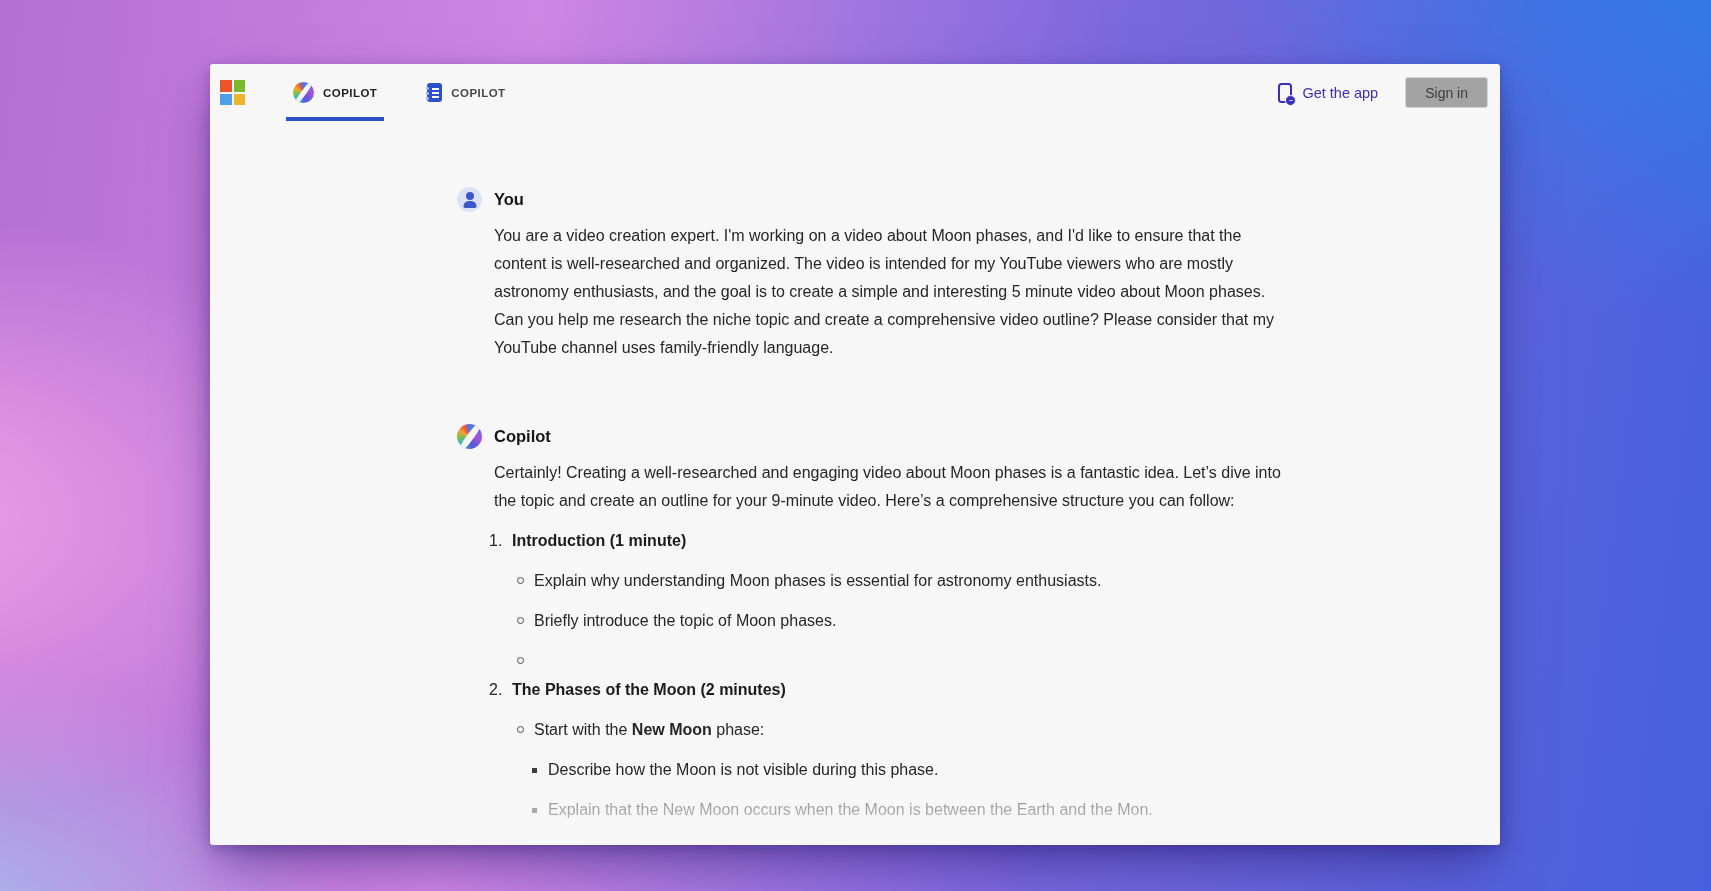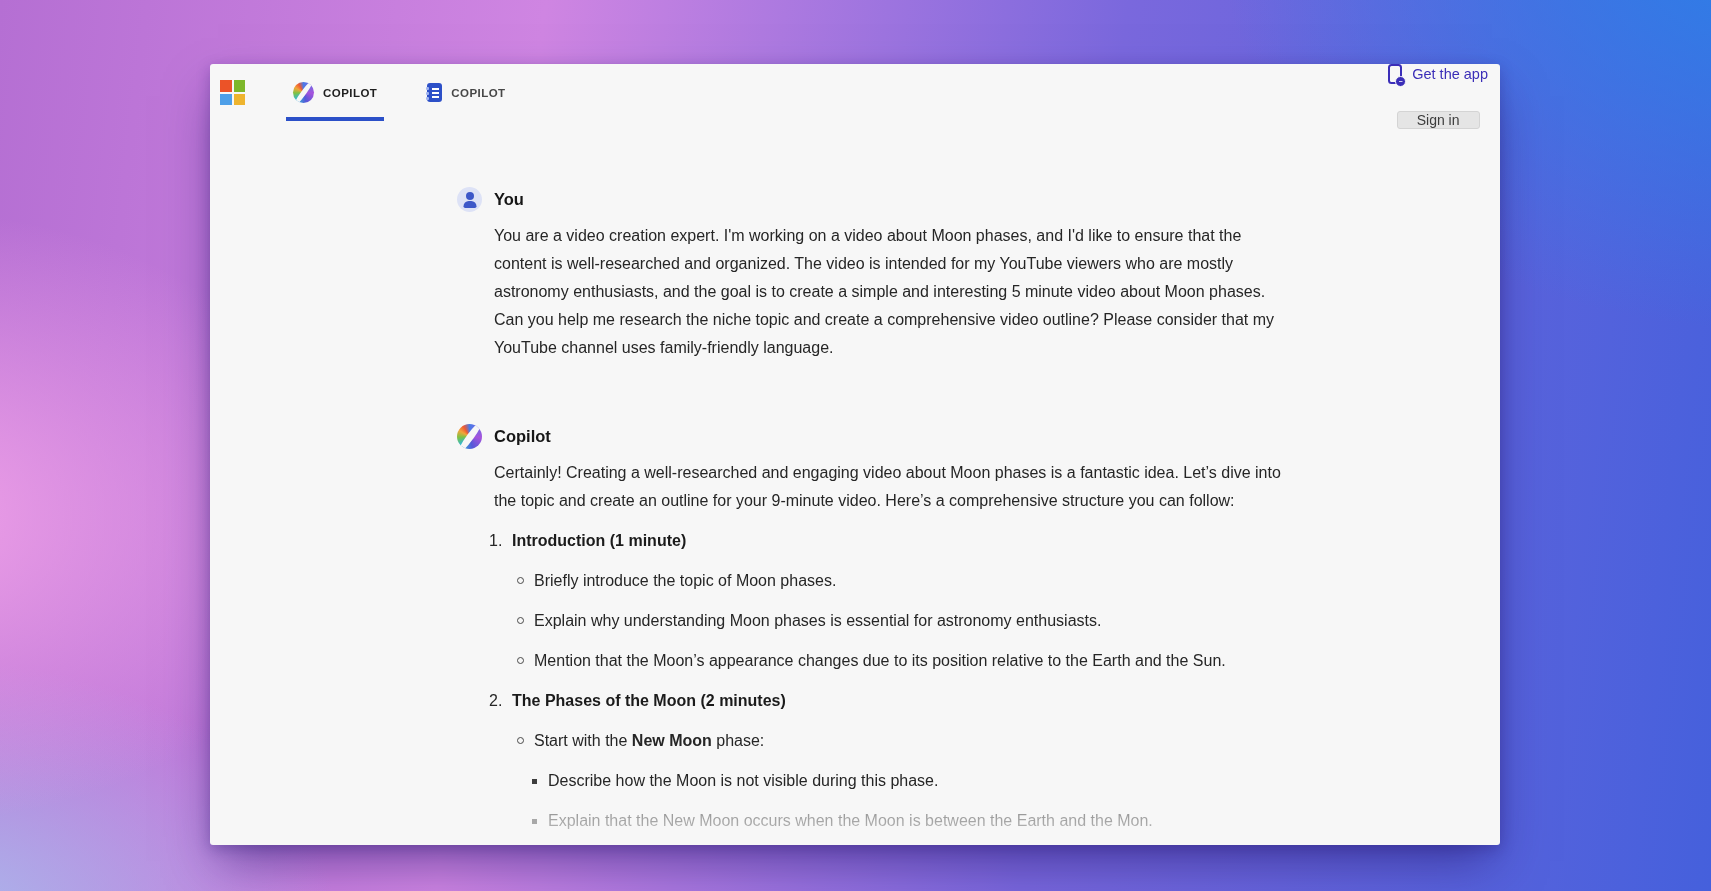--- a/index.html
+++ b/index.html
@@ -36,39 +36,39 @@
 
   .tabs { display: flex; gap: 36px; margin-left: 41px; }
   .tab {
     display: flex; align-items: center; gap: 9px; padding: 4px 7px 0 7px;
     border-bottom: 4px solid transparent; cursor: pointer;
   }
   .tab.active { border-bottom-color: var(--tab-underline, #2b50c8); }
   .tab-label { font-size: 11.5px; font-weight: 700; letter-spacing: 0.45px; color: #1e1e1e; }
   .tab-label.nb { color: #474747; }
 
-  .hdr-right { margin-left: auto; display: flex; align-items: center; gap: 27px; flex-direction: column; }
+  .hdr-right { margin-left: auto; display: flex; align-items: center; gap: 27px; }
   .get-app {
     display: flex; align-items: center; gap: 10px; cursor: pointer;
     color: var(--get-app-accent, #3b2eb8); font-size: 14.5px; text-decoration: none;
   }
   .phone-icon {
     position: relative; width: 14px; height: 20px;
     border: 2px solid var(--get-app-accent, #3b2eb8); border-radius: 3.5px;
   }
   .phone-icon .badge {
     position: absolute; right: -6px; bottom: -5px; width: 11px; height: 11px;
     border-radius: 50%; background: var(--get-app-accent, #3b2eb8);
     border: 1.5px solid var(--card-background, #f7f7f7);
     color: #ffffff; font-size: 7px; line-height: 8px; text-align: center; font-weight: 700;
   }
   .phone-icon .badge::after { content: "–"; }
   .signin {
     height: 31px; padding: 0 19px; font-family: inherit; font-size: 14px; color: #3d3d3d;
-    background: #e5e5e5; border: 1px solid #d4d4d4; border-radius: 3px; cursor: pointer;
+    background: #a3a3a3; border: 1px solid #d4d4d4; border-radius: 3px; cursor: pointer;
   }
 
   
   .cp-logo {
     position: relative; display: inline-block; border-radius: 50%; overflow: hidden;
     background: conic-gradient(from 0deg,
       #4a7ae8 0deg, #a653dc 95deg, #5558d8 165deg, #2fb9d8 225deg,
       #7dc243 265deg, #f2a53a 300deg, #ef5a32 330deg, #4a7ae8 360deg);
   }
   .cp-logo::after {
@@ -180,29 +180,28 @@
         </div>
         <p class="msg">Certainly! Creating a well-researched and engaging video about Moon phases is a fantastic idea. Let’s dive into the topic and create an outline for your 9-minute video. Here’s a comprehensive structure you can follow:</p>
         <div class="msg outline">
             <div class="o-sec">
               <div class="o-head">
                 <span class="o-num">1.</span>
                 <span class="o-title">Introduction (1 minute)</span>
               </div>
               <div class="o-item lvl2">
                 <span class="marker circle"></span>
+                <span class="o-text"><span>Explain why understanding Moon phases is essential for astronomy enthusiasts.</span></span>
+              </div>
+              <div class="o-item lvl2">
+                <span class="marker circle"></span>
                 <span class="o-text"><span>Briefly introduce the topic of Moon phases.</span></span>
               </div>
               <div class="o-item lvl2">
                 <span class="marker circle"></span>
-                <span class="o-text"><span>Explain why understanding Moon phases is essential for astronomy enthusiasts.</span></span>
-              </div>
-              <div class="o-item lvl2">
-                <span class="marker circle"></span>
-                <span class="o-text"><span>Mention that the Moon’s appearance changes due to its position relative to the Earth and the Sun.</span></span>
               </div>
             </div>
             <div class="o-sec">
               <div class="o-head">
                 <span class="o-num">2.</span>
                 <span class="o-title">The Phases of the Moon (2 minutes)</span>
               </div>
               <div class="o-item lvl2">
                 <span class="marker circle"></span>
                 <span class="o-text"><span>Start with the </span><strong>New Moon</strong><span> phase:</span></span>

